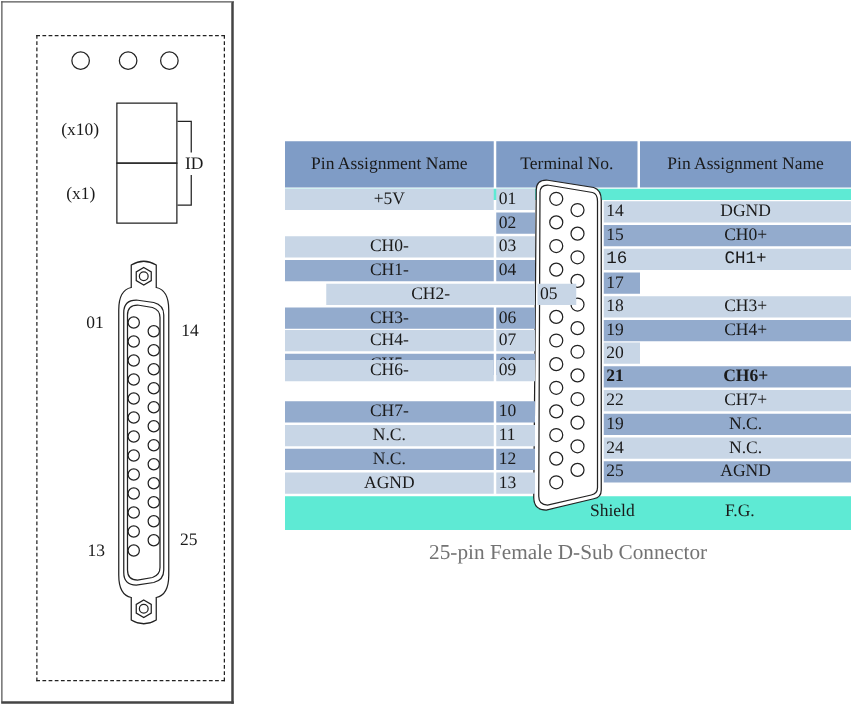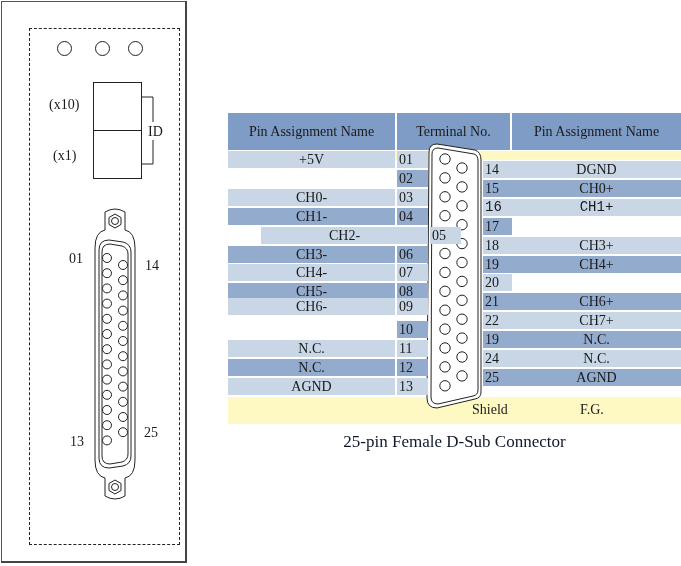--- a/index.html
+++ b/index.html
@@ -19,23 +19,23 @@
 
   
   #tbl { left: 228px; top: 113px; width: 453px; }
   .hdr { position: absolute; top: 0; height: 37px; background: #7f9cc6; color: #1a1a1a;
          font-size: 14px; line-height: 37px; text-align: center; }
   .row { position: absolute; height: 17px; font-size: 14px; line-height: 17px; }
   .cell { position: absolute; top: 0; height: 17px; text-align: center; }
   .num { position: absolute; top: 0; height: 17px; padding-left: 2px; }
   .dark { background: #93abcd; }
   .light { background: #c8d6e6; }
-  .gray { background: #fef9c3; }
+  .gray { background: #5eead4; }
   #caption { left: 228px; top: 432px; width: 453px; text-align: center;
-             color: #0f172a; font-size: 17px; }
+             color: #737373; font-size: 17px; }
 </style>
 </head>
 <body>
 
 <div id="module" class="abs"></div>
 <div id="dash" class="abs"></div>
 
 <div class="abs led" style="left:57px;top:41px"></div>
 <div class="abs led" style="left:95px;top:41px"></div>
 <div class="abs led" style="left:128px;top:41px"></div>
@@ -122,25 +122,26 @@
         <div class="num dark" style="left:169px;width:29px">06</div>
       </div>
       <div class="row" style="top: 151.4px; left: 0px; width: 198px; z-index: 1;">
         <div class="cell light" style="left:0;width:167px">CH4-</div>
         <div class="num light" style="left:169px;width:29px">07</div>
       </div>
       <div class="row" style="top: 170.3px; left: 0px; width: 198px; z-index: 1;">
         <div class="cell dark" style="left:0;width:167px">CH5-</div>
         <div class="num dark" style="left:169px;width:29px">08</div>
       </div>
-      <div class="row" style="top: 185px; left: 0px; width: 198px; z-index: 1;">
+      <div class="row" style="top: 175px; left: 0px; width: 198px; z-index: 1;">
         <div class="cell light" style="left:0;width:167px">CH6-</div>
         <div class="num light" style="left:169px;width:29px">09</div>
       </div>
       <div class="row" style="top: 208.1px; left: 0px; width: 198px; z-index: 1;">
+        <div class="cell dark" style="left:0;width:167px">CH7-</div>
         <div class="num dark" style="left:169px;width:29px">10</div>
       </div>
       <div class="row" style="top: 227px; left: 0px; width: 198px; z-index: 1;">
         <div class="cell light" style="left:0;width:167px">N.C.</div>
         <div class="num light" style="left:169px;width:29px">11</div>
       </div>
       <div class="row" style="top: 245.9px; left: 0px; width: 198px; z-index: 1;">
         <div class="cell dark" style="left:0;width:167px">N.C.</div>
         <div class="num dark" style="left:169px;width:29px">12</div>
       </div>
@@ -169,21 +170,21 @@
         <div class="num light" style="left:0;width:27px">18</div>
         <div class="cell light" style="left:29px;width:169px">CH3+</div>
       </div>
       <div class="row" style="top: 142.5px; left: 255px; width: 198px; z-index: 1;">
         <div class="num dark" style="left:0;width:27px">19</div>
         <div class="cell dark" style="left:29px;width:169px">CH4+</div>
       </div>
       <div class="row" style="top: 161.4px; left: 255px; width: 198px; z-index: 1;">
         <div class="num light" style="left:0;width:27px">20</div>
       </div>
-      <div class="row" style="top: 180.3px; left: 255px; width: 198px; z-index: 1;">
+      <div class="row" style="top: 180.3px; left: 255px; width: 198px; z-index: 1; font-weight: bold;">
         <div class="num dark" style="left:0;width:27px">21</div>
         <div class="cell dark" style="left:29px;width:169px">CH6+</div>
       </div>
       <div class="row" style="top: 199.2px; left: 255px; width: 198px; z-index: 1;">
         <div class="num light" style="left:0;width:27px">22</div>
         <div class="cell light" style="left:29px;width:169px">CH7+</div>
       </div>
       <div class="row" style="top: 218.1px; left: 255px; width: 198px; z-index: 1;">
         <div class="num dark" style="left:0;width:27px">19</div>
         <div class="cell dark" style="left:29px;width:169px">N.C.</div>

